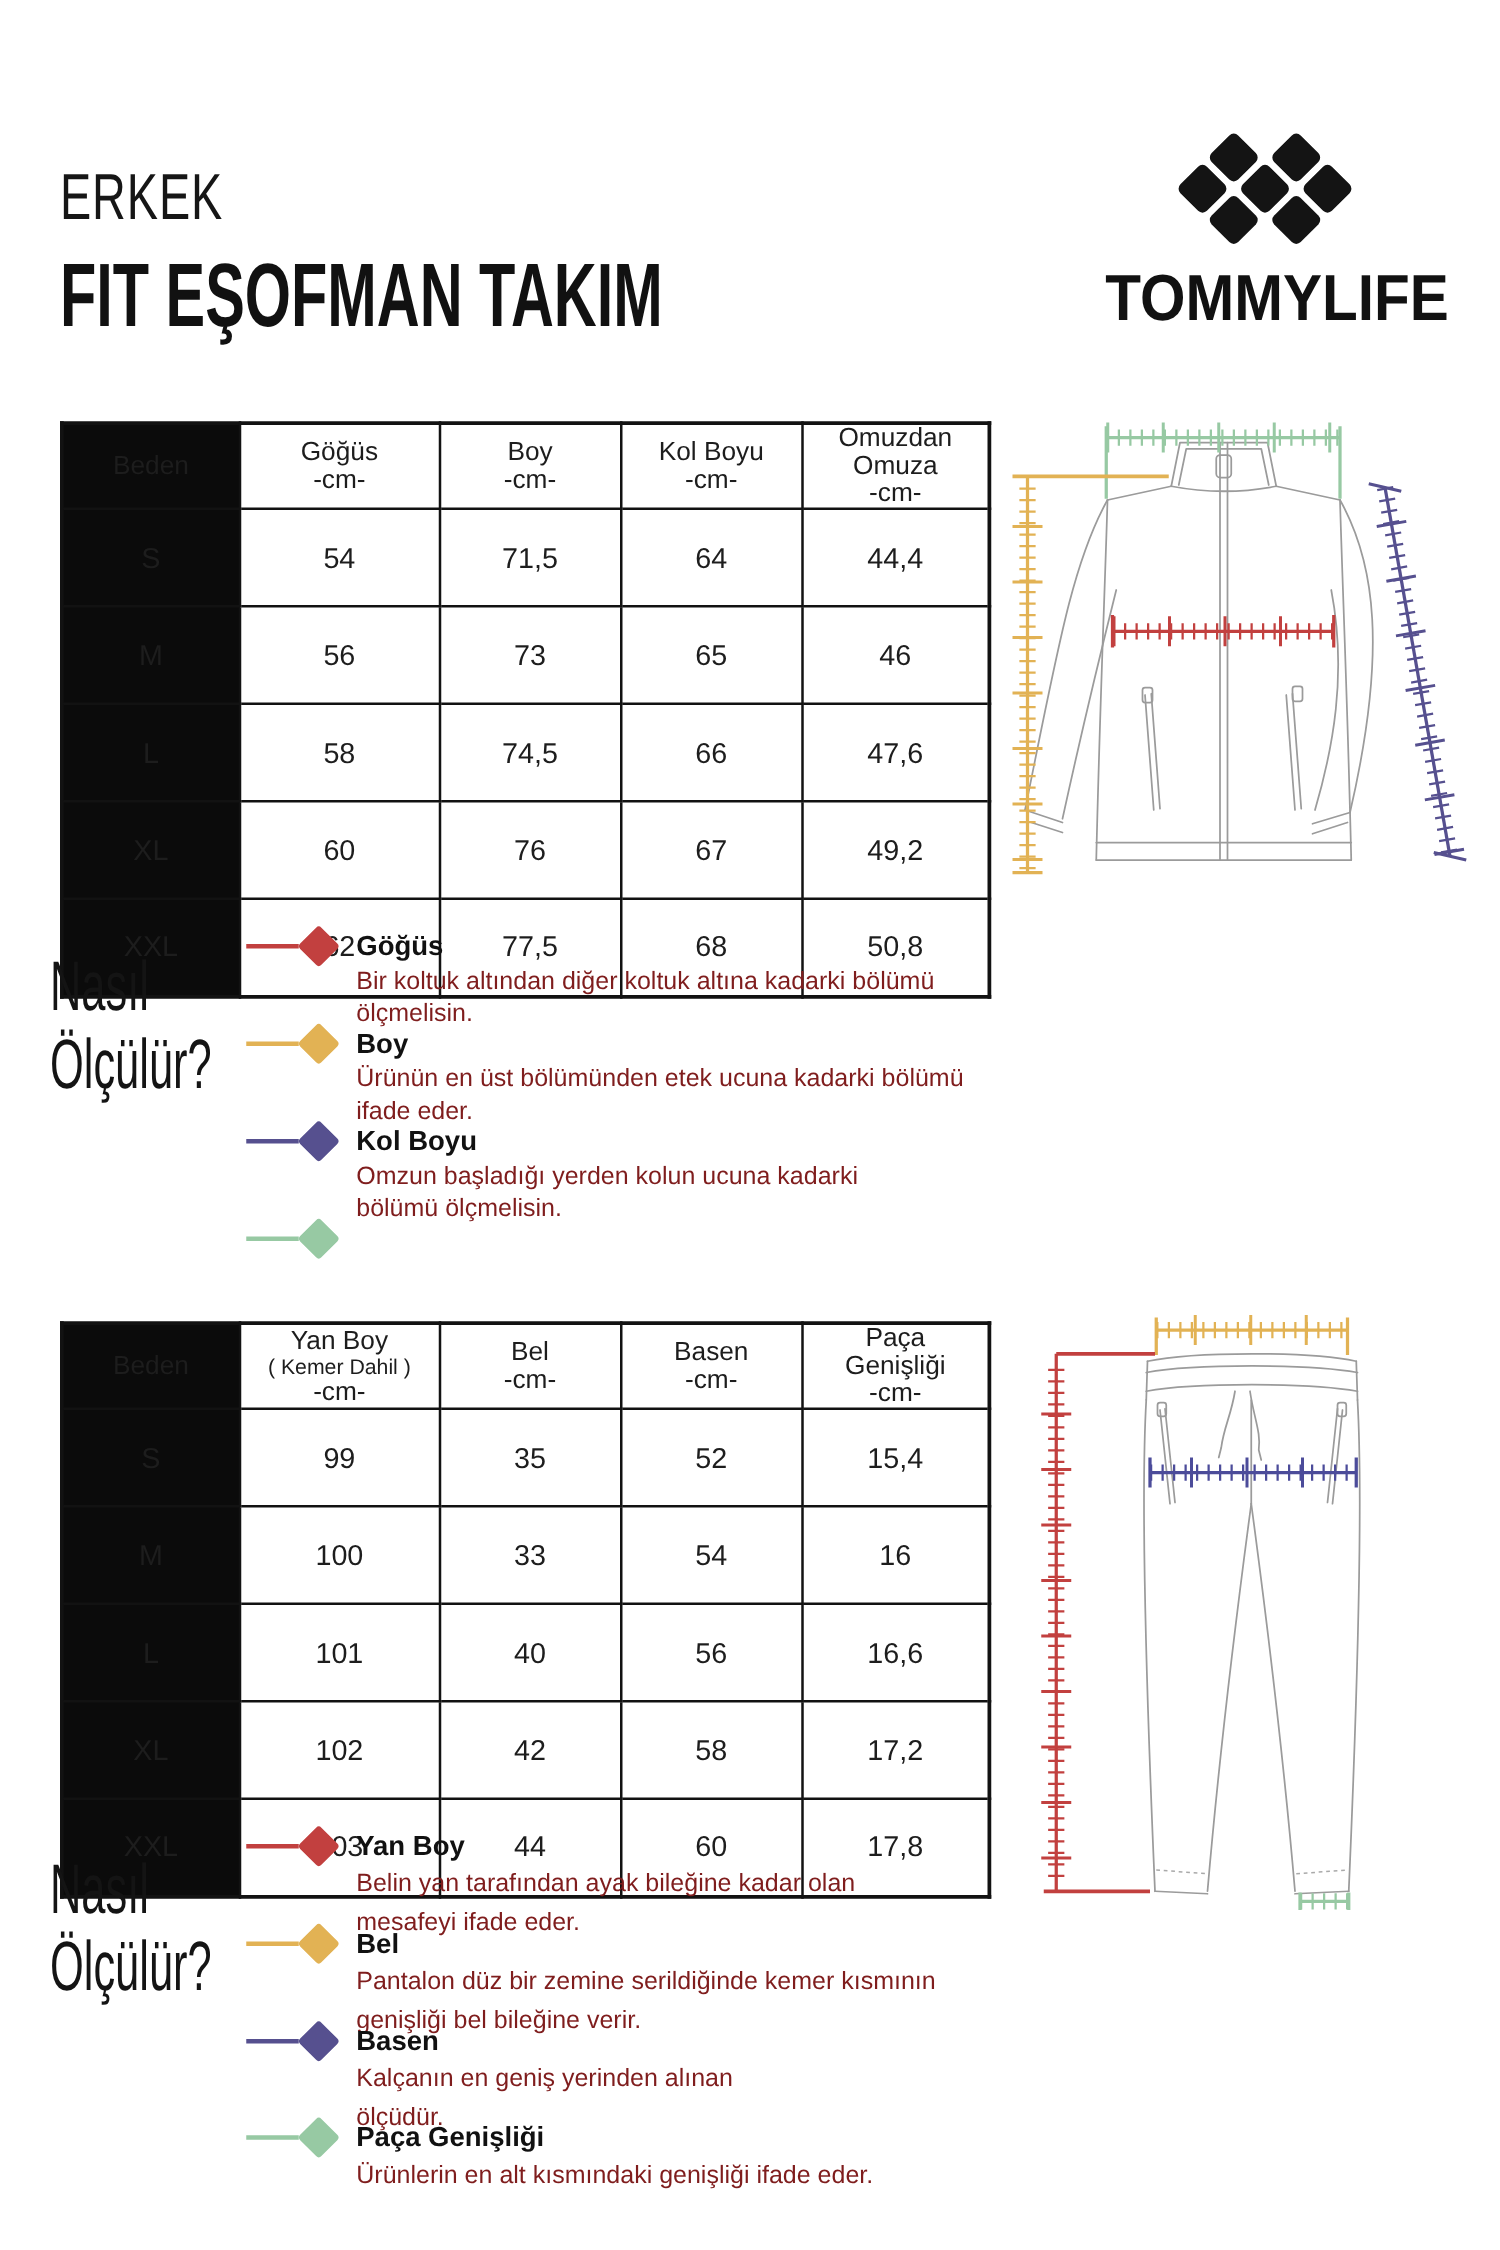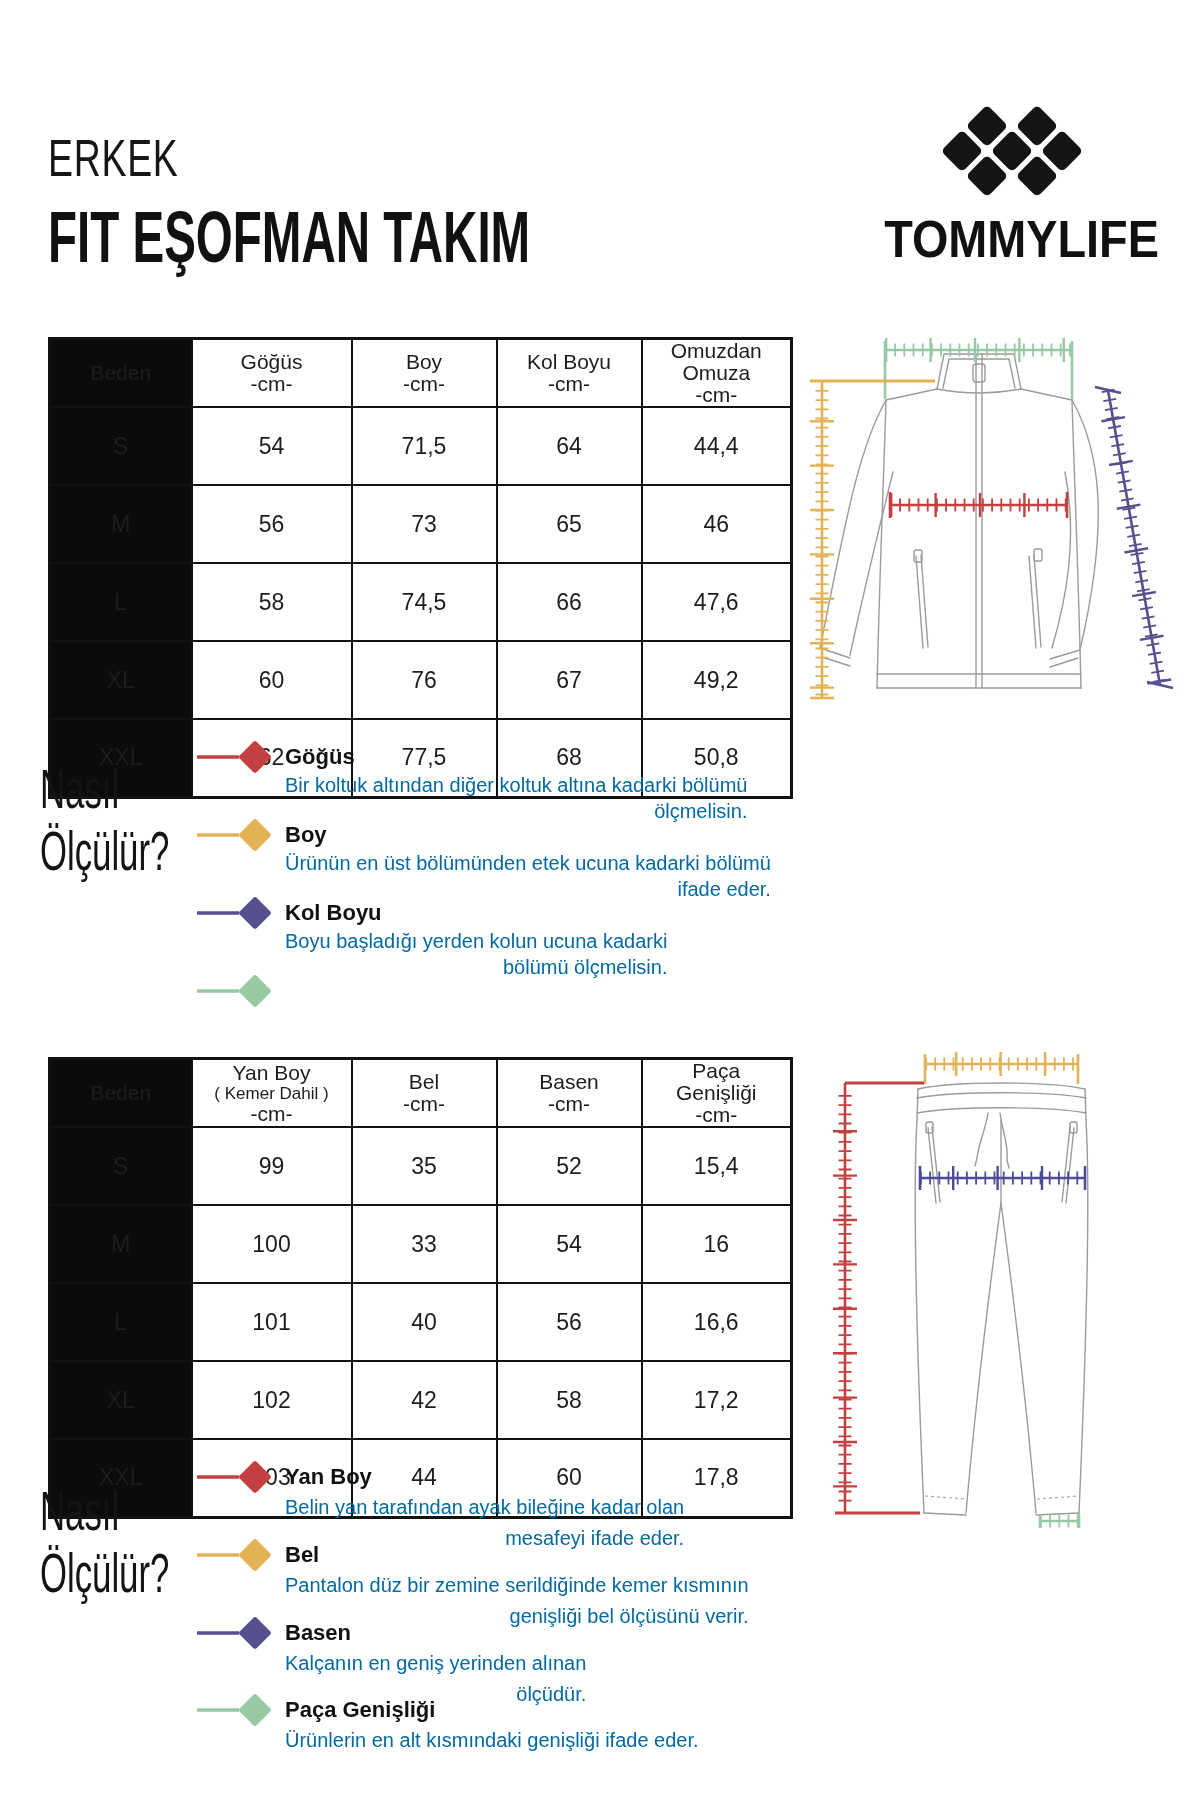--- a/index.html
+++ b/index.html
@@ -32,21 +32,21 @@
 
   
   .htm-title{position:absolute;left:40px;font-size:56px;font-weight:400;color:#141414;
              line-height:62px;transform:scaleX(.62);transform-origin:left top;white-space:nowrap;}
 
   
   .legend-item{position:absolute;left:195px;display:flex;align-items:flex-start;}
   .legend-marker{flex:0 0 auto;margin-top:-5px;}
   .legend-text{margin-left:4px;}
   .legend-title{font-size:22px;font-weight:700;color:#111;line-height:30px;}
-  .legend-desc div{font-size:20px;color:#0369a1;white-space:nowrap;text-align:right;}
+  .legend-desc div{font-size:20px;color:#7f1d1d;white-space:nowrap;}
   .lh1 .legend-desc div{line-height:26px;}
   .lh2 .legend-desc div{line-height:31px;}
 
   
   .diagram{position:absolute;}
   .garment{fill:none;stroke:#9b9b9b;stroke-width:1.4;stroke-linejoin:round;stroke-linecap:round;}
   .garment-dash{fill:none;stroke:#a9a9a9;stroke-width:1.2;stroke-dasharray:3 3;}
   .rl-base{fill:none;stroke-width:2.6;}
   .rl-arm{fill:none;stroke-width:3;}
   .rl-min{fill:none;stroke-width:13;stroke-dasharray:1.8 7.4;}
@@ -222,21 +222,21 @@
       </div>
   </div>
   <div class="legend-item lh1" style="top:898px;">
     <svg class="legend-marker" width="86" height="40" viewBox="0 0 86 40">
       <line class="l-pur" x1="2" y1="20" x2="44" y2="20" stroke-width="3.5"></line>
       <rect class="f-pur" x="48" y="8" width="24" height="24" rx="3" transform="rotate(45 60 20)"></rect>
       </svg>
     <div class="legend-text">
         <div class="legend-title">Kol Boyu</div>
       <div class="legend-desc">
-          <div>Boyu başladığı yerden kolun ucuna kadarki</div>
+          <div>Omzun başladığı yerden kolun ucuna kadarki</div>
           <div>bölümü ölçmelisin.</div>
         </div>
       </div>
   </div>
   <div class="legend-item lh1" style="top:976px;">
     <svg class="legend-marker" width="86" height="40" viewBox="0 0 86 40">
       <line class="l-grn" x1="2" y1="20" x2="44" y2="20" stroke-width="3.5"></line>
       <rect class="f-grn" x="48" y="8" width="24" height="24" rx="3" transform="rotate(45 60 20)"></rect>
       </svg>
   </div>
@@ -370,21 +370,21 @@
   </div>
   <div class="legend-item lh2" style="top:1540px;">
     <svg class="legend-marker" width="86" height="40" viewBox="0 0 86 40">
       <line class="l-yel" x1="2" y1="20" x2="44" y2="20" stroke-width="3.5"></line>
       <rect class="f-yel" x="48" y="8" width="24" height="24" rx="3" transform="rotate(45 60 20)"></rect>
       </svg>
     <div class="legend-text">
         <div class="legend-title">Bel</div>
       <div class="legend-desc">
           <div>Pantalon düz bir zemine serildiğinde kemer kısmının</div>
-          <div>genişliği bel ölçüsünü verir.</div>
+          <div>genişliği bel bileğine verir.</div>
         </div>
       </div>
   </div>
   <div class="legend-item lh2" style="top:1618px;">
     <svg class="legend-marker" width="86" height="40" viewBox="0 0 86 40">
       <line class="l-pur" x1="2" y1="20" x2="44" y2="20" stroke-width="3.5"></line>
       <rect class="f-pur" x="48" y="8" width="24" height="24" rx="3" transform="rotate(45 60 20)"></rect>
       </svg>
     <div class="legend-text">
         <div class="legend-title">Basen</div>

